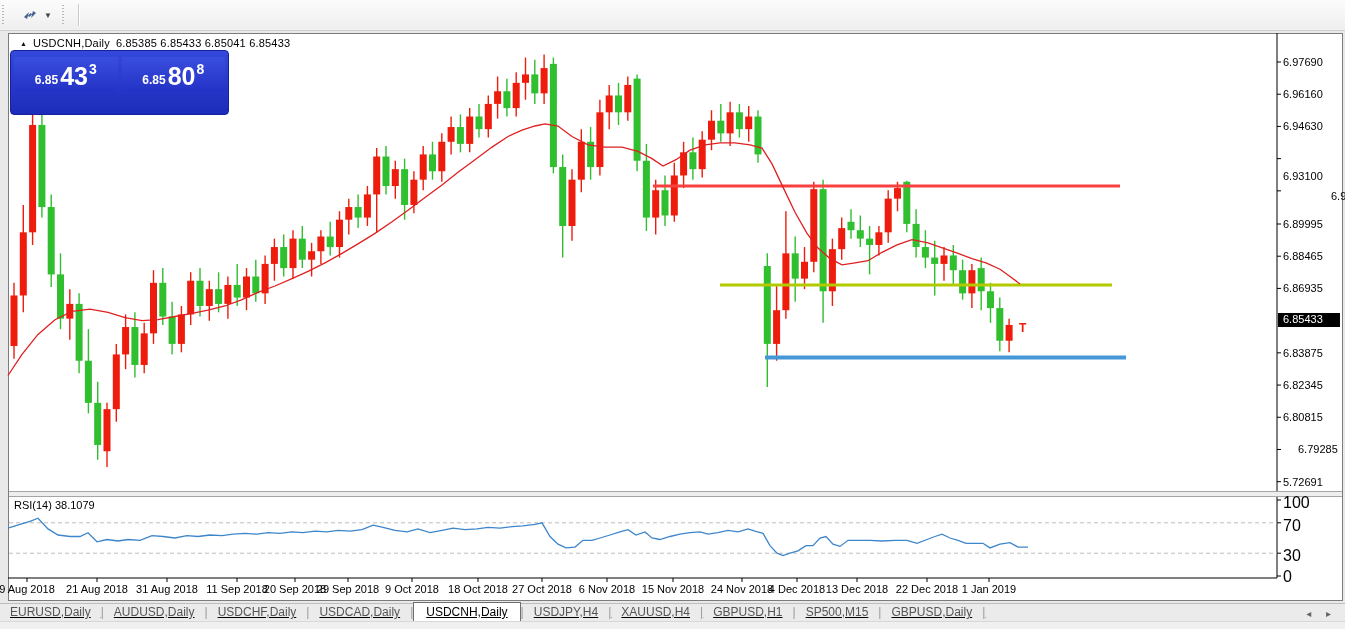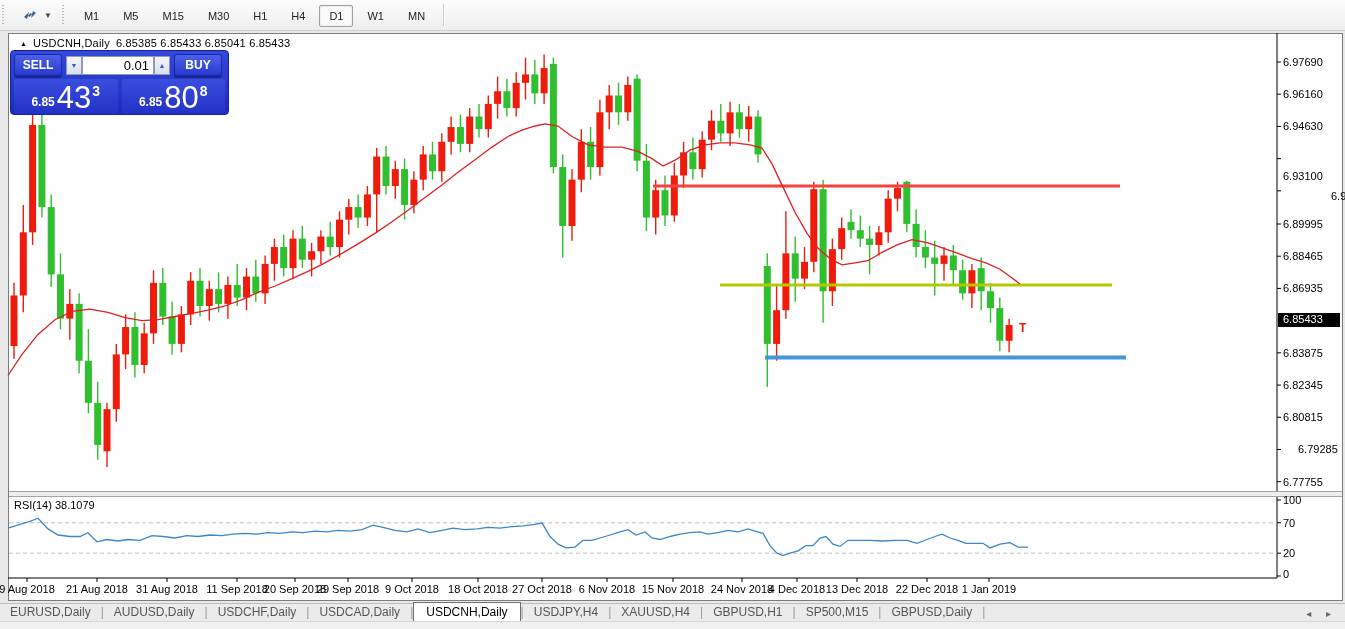--- a/index.html
+++ b/index.html
@@ -41,28 +41,28 @@
   .spin { width:16px; height:19px; background:linear-gradient(#f4f6fb,#d9deeb); border:1px solid #8d9ab8;
     font-size:7px; color:#3c55c8; display:flex; align-items:center; justify-content:center; }
   #lot-input { width:72px; height:19px; border:1px solid #8d9ab8; background:#fff; color:#000;
     font-size:13px; text-align:right; padding-right:4px; font-family:"Liberation Sans",sans-serif; }
   #vol-group { display:flex; margin:0 2px 0 4px; }
   #trade-prices { display:flex; margin-top:3px; height:35px; }
   .price-box { flex:1; background:linear-gradient(#3a4ede,#2232c6); border-radius:2px;
     color:#fff; display:flex; align-items:flex-end; justify-content:center; padding-bottom:1px; }
   .price-box + .price-box { margin-left:4px; }
   .p-small { font-size:12px; font-weight:bold; margin:0 2px 4px 0; }
-  .p-big { font-size:31px; font-weight:normal; line-height:30px; }
+  .p-big { font-size:25px; font-weight:bold; line-height:30px; }
   .p-sup { font-size:14px; font-weight:bold; margin:0 0 14px 1px; }
 
   
   .pr-label { position:absolute; left:1283px; font-size:11px; color:#000; z-index:3; transform:translateY(-6px); }
   #price-badge { position:absolute; left:1278px; width:62px; height:14px; background:#000; color:#fff;
     font-size:11px; text-align:left; padding-left:5px; z-index:4; transform:translateY(-7px); }
-  .rsi-label { position:absolute; left:1283px; font-size:11px; color:#000; z-index:3; transform:translateY(-6px); }
+  .rsi-label { position:absolute; left:1283px; font-size:16px; color:#000; z-index:3; transform:translateY(-6px); }
   .date-label { position:absolute; top:583px; font-size:11px; color:#000; z-index:3; transform:translateX(-50%); white-space:nowrap; }
   #rsi-name { position:absolute; left:14px; top:499px; font-size:11px; color:#000; z-index:3; }
 
   
   #rsi-sep { position:absolute; left:9px; top:491px; width:1333px; height:6px; background:#efefef;
     border-top:1px solid #a5a5a5; border-bottom:1px solid #a5a5a5; z-index:3; }
 
   
   #tabbar { position:absolute; left:0; top:603px; width:1345px; height:18px; background:#ebebeb;
     border-top:1px solid #bdbdbd; display:flex; align-items:flex-end; z-index:5; font-size:12px; }
@@ -82,21 +82,20 @@
   <div class="grip"></div>
   <div class="tool-icon">
     <svg width="18" height="16" viewBox="0 0 18 16">
       <polygon points="3,10 8,5 6,12" fill="#44608c"></polygon>
       <polygon points="15,6 10,11 12,4" fill="#44608c"></polygon>
       <rect x="7" y="7" width="4" height="2" fill="#44608c" transform="rotate(-45 9 8)"></rect>
     </svg>
   </div>
   <div class="drop-arrow">▼</div>
   <div class="grip"></div>
-  <div id="tf-buttons"><span class="tf-btn">M1</span><span class="tf-btn">M5</span><span class="tf-btn">M15</span><span class="tf-btn">M30</span><span class="tf-btn">H1</span><span class="tf-btn">H4</span><span class="tf-btn active">D1</span><span class="tf-btn">W1</span><span class="tf-btn">MN</span></div>
   <div class="toolbar-sep"></div>
 </div>
 
 <div id="window-bg"></div>
 <svg id="chart-svg" viewBox="0 0 1345 629">
     <g>
       <line x1="14" y1="282.8421052631574" x2="14" y2="358.6315789473671" stroke="#ee1c0c" stroke-width="1.4"></line>
       <rect x="10.5" y="295.4736842105263" width="7" height="50.526315789473756" fill="#ee1c0c"></rect>
       <line x1="23.3" y1="204.94736842105232" x2="23.3" y2="312.3157894736842" stroke="#ee1c0c" stroke-width="1.4"></line>
       <rect x="19.8" y="232.31578947368368" width="7" height="63.15789473684262" fill="#ee1c0c"></rect>
@@ -358,33 +357,20 @@
     <polyline points="8,528.1 20,524.3 30,521.3 38,518.2 48,528.9 58,535.0 70,536.5 80,536.5 88,532.7 97,541.8 107,539.5 118,541.0 128,539.5 140,540.3 152,535.7 163,536.5 175,538.0 187,535.7 198,536.5 210,535.0 222,535.7 233,534.2 245,533.4 257,534.2 268,532.7 280,533.4 292,531.9 303,532.7 315,531.2 327,531.9 338,530.4 350,531.2 362,529.6 373,525.1 383,527.4 395,530.4 407,531.9 418,528.9 430,532.7 442,530.4 453,528.1 465,529.6 477,528.9 488,527.4 500,528.1 512,526.6 523,525.8 535,524.3 542,522.8 550,536.5 558,544.1 566,547.9 575,547.1 583,540.3 592,540.3 600,538.0 610,535.0 620,531.9 628,529.6 636,535.0 645,531.9 652,538.0 660,539.5 670,536.5 680,534.2 690,532.7 700,531.9 708,534.2 718,532.7 728,530.4 738,531.9 748,528.9 755,531.2 763,533.4 770,545.6 777,553.2 783,555.5 790,553.2 798,550.9 806,545.6 813,545.6 820,538.0 826,536.5 833,544.1 840,546.4 848,540.3 858,540.3 870,540.3 882,541.0 895,540.3 907,540.3 917,543.3 927,539.5 935,536.5 942,534.2 950,538.0 958,540.3 966,543.3 975,543.3 983,543.3 990,547.9 1000,544.1 1010,542.6 1018,547.1 1028,547.1" fill="none" stroke="#3e86cc" stroke-width="1.3"></polyline>
   </svg>
 
 <div id="window-title">
   <span id="collapse-tri">▲</span>
   <span class="ttl">USDCNH,Daily</span>
   <span class="ttl">6.85385 6.85433 6.85041 6.85433</span>
 </div>
 
 <div id="trade-panel">
-  <div id="trade-top">
-    <div id="sell-btn" class="trade-btn">SELL</div>
-    <div id="vol-group">
-      <div class="spin">
-          <span>▼</span>
-        </div>
-      <input id="lot-input" value="0.01" style="">
-      <div class="spin">
-          <span>▲</span>
-        </div>
-    </div>
-    <div id="buy-btn" class="trade-btn">BUY</div>
-  </div>
   <div id="trade-prices">
     <div class="price-box">
       <span class="p-small">6.85</span>
       <span class="p-big">43</span>
       <span class="p-sup">3</span>
     </div>
     <div class="price-box">
       <span class="p-small">6.85</span>
       <span class="p-big">80</span>
       <span class="p-sup">8</span>
@@ -400,27 +386,27 @@
     <div class="pr-label" style="top: 126.421px;">6.94630</div>
     <div class="pr-label" style="top: 176px;">6.93100</div>
     <div class="pr-label" style="top: 196px; padding-left: 48px;">6.91570</div>
     <div class="pr-label" style="top: 224px;">6.89995</div>
     <div class="pr-label" style="top: 256.211px;">6.88465</div>
     <div class="pr-label" style="top: 288.421px;">6.86935</div>
     <div class="pr-label" style="top: 352.842px;">6.83875</div>
     <div class="pr-label" style="top: 385.053px;">6.82345</div>
     <div class="pr-label" style="top: 417.263px;">6.80815</div>
     <div class="pr-label" style="top: 449.474px; margin-left: 15px;">6.79285</div>
-    <div class="pr-label" style="top: 481.684px;">6.77755</div>
+    <div class="pr-label" style="top: 481.684px;">5.72691</div>
   </div>
 <div id="price-badge" style="top: 320.042px;">6.85433</div>
 <div id="rsi-axis">
     <div class="rsi-label" style="top: 500px;">100</div>
     <div class="rsi-label" style="top: 522.8px;">70</div>
-    <div class="rsi-label" style="top: 553.2px;">20</div>
+    <div class="rsi-label" style="top: 553.2px;">30</div>
     <div class="rsi-label" style="top: 574px;">0</div>
   </div>
 <div id="date-axis">
     <div class="date-label" style="left: 27px;">9 Aug 2018</div>
     <div class="date-label" style="left: 97px;">21 Aug 2018</div>
     <div class="date-label" style="left: 167px;">31 Aug 2018</div>
     <div class="date-label" style="left: 237px;">11 Sep 2018</div>
     <div class="date-label" style="left: 295px;">20 Sep 2018</div>
     <div class="date-label" style="left: 348px;">29 Sep 2018</div>
     <div class="date-label" style="left: 412px;">9 Oct 2018</div>
@@ -429,21 +415,21 @@
     <div class="date-label" style="left: 607px;">6 Nov 2018</div>
     <div class="date-label" style="left: 673px;">15 Nov 2018</div>
     <div class="date-label" style="left: 742px;">24 Nov 2018</div>
     <div class="date-label" style="left: 797px;">4 Dec 2018</div>
     <div class="date-label" style="left: 857px;">13 Dec 2018</div>
     <div class="date-label" style="left: 927px;">22 Dec 2018</div>
     <div class="date-label" style="left: 989px;">1 Jan 2019</div>
   </div>
 
 <div id="tabbar">
-  <div id="tabs-holder" style="display:flex;align-items:flex-end;">
+  <div id="tabs-holder" style="display:flex;align-items:flex-end;text-decoration:underline;">
       <span class="tab">EURUSD,Daily</span>
       <span class="tab-sep">|</span>
       <span class="tab">AUDUSD,Daily</span>
       <span class="tab-sep">|</span>
       <span class="tab">USDCHF,Daily</span>
       <span class="tab-sep">|</span>
       <span class="tab">USDCAD,Daily</span>
       <span class="tab-sep">|</span>
       <span class="tab active">USDCNH,Daily</span>
       <span class="tab-sep">|</span>

